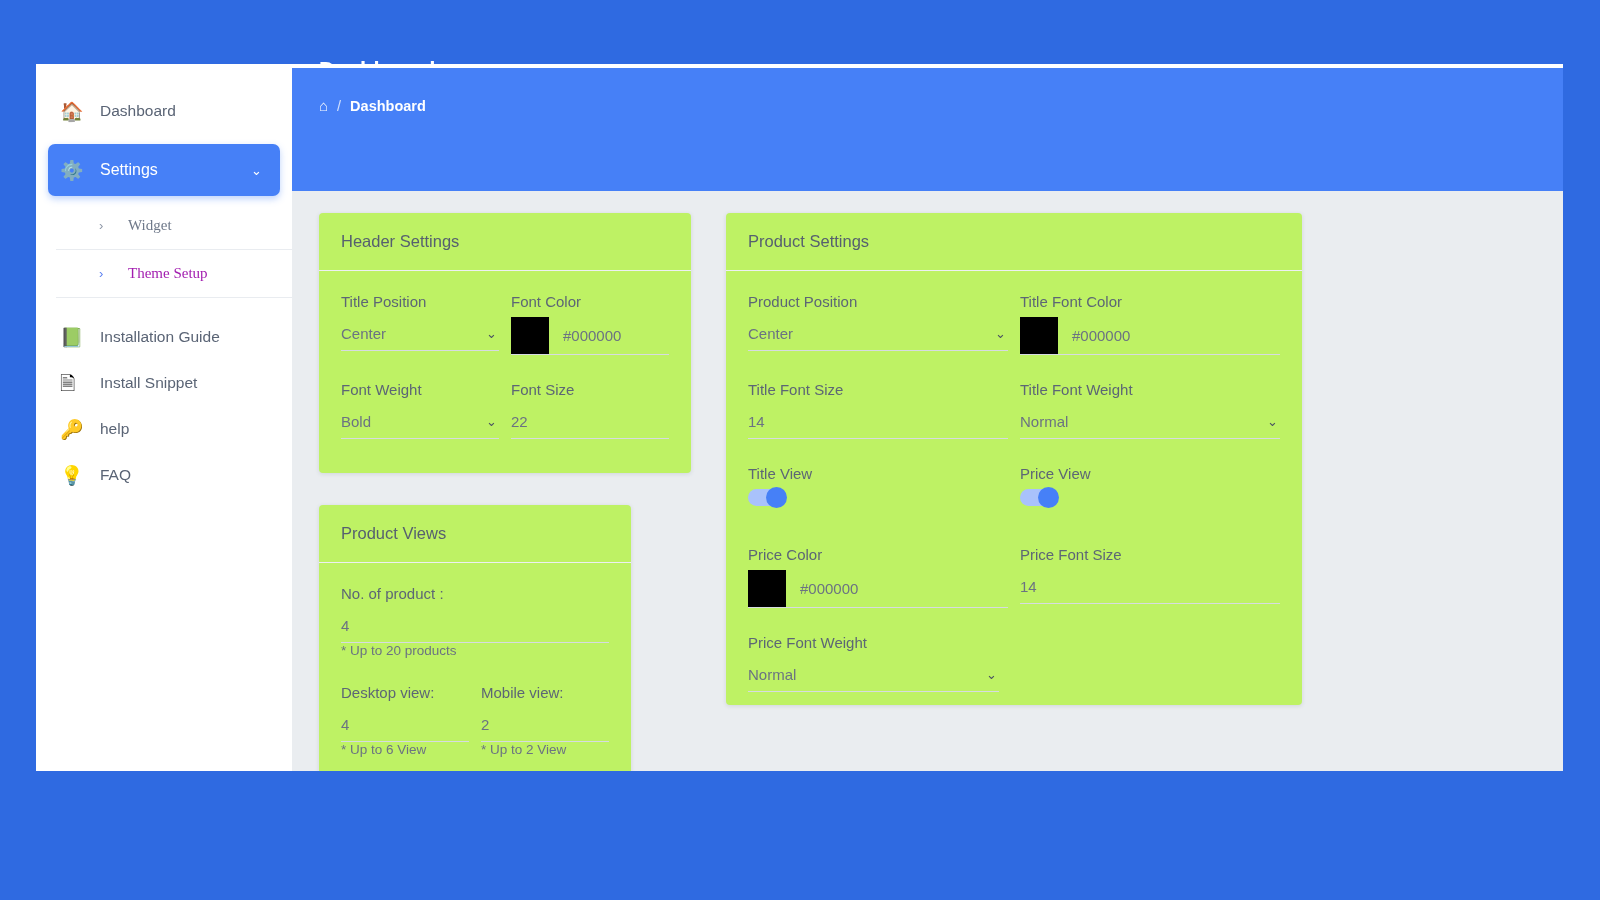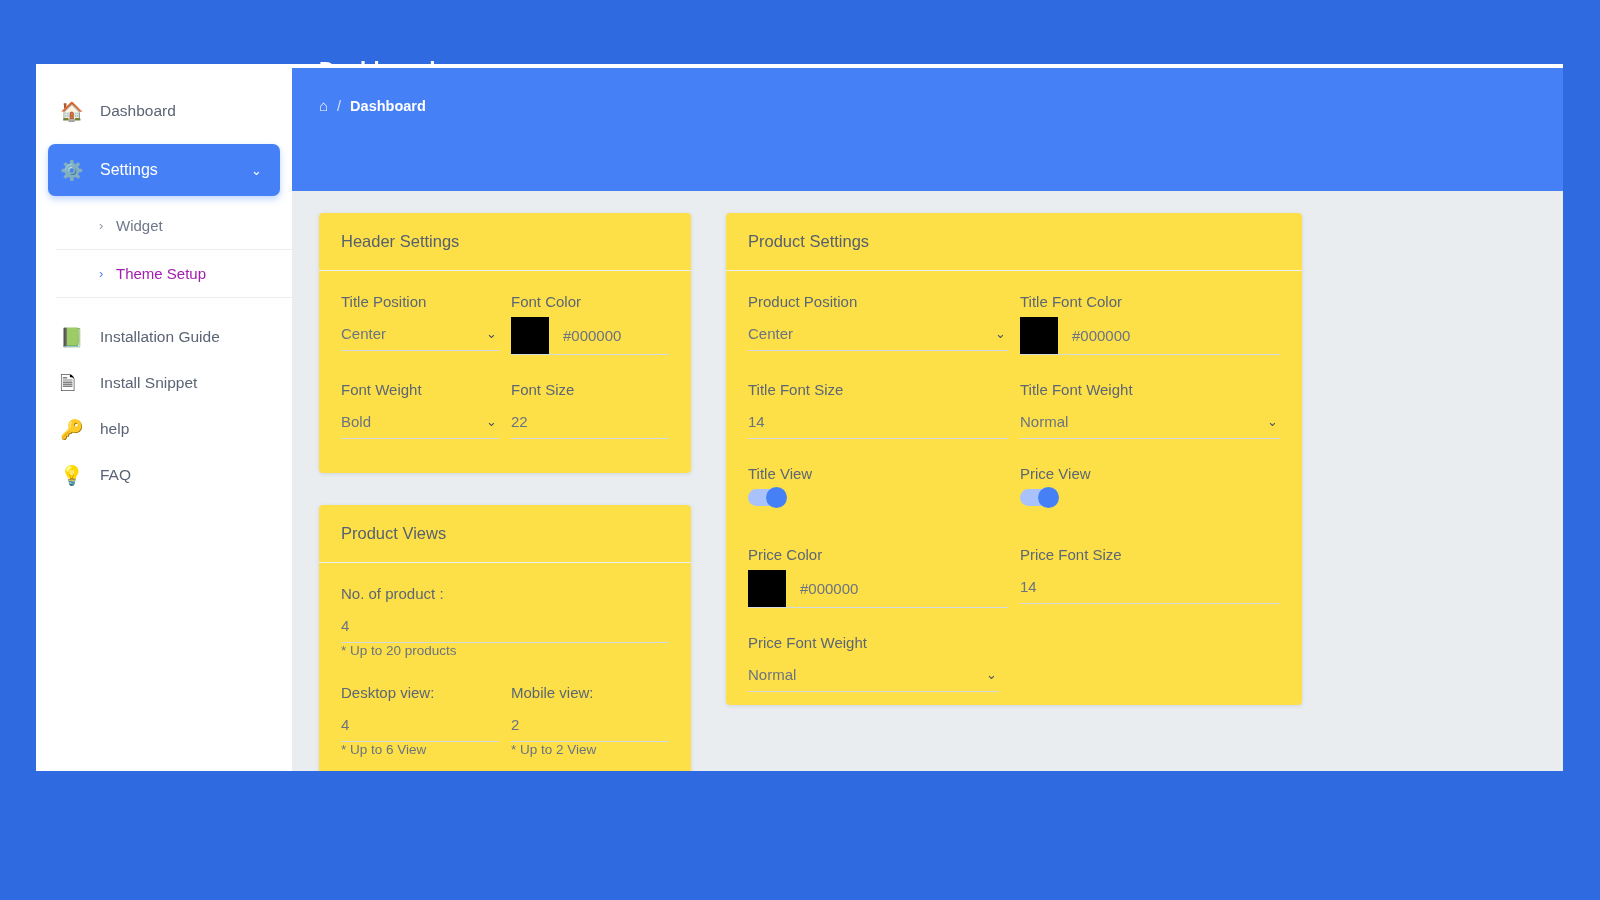--- a/index.html
+++ b/index.html
@@ -87,21 +87,21 @@
     font-size: 15px;
     color: #6e7889;
     cursor: pointer;
   }
   .sub-item .caret {
     position: absolute;
     left: 63px;
     font-size: 13px;
     color: #8d96a6;
   }
-  .sub-item .sub-label { margin-left: 18px; }
+  .sub-item .sub-label { margin-left: 30px; font-family: Liberation Serif, serif; }
   .sub-item.theme .sub-label { color: #a21caf; }
   .sub-item.theme .caret { color: #5a7ff0; }
   .divider {
     height: 1px;
     background: #e9ecf0;
     margin: 0 0 0 20px;
   }
   .gap-16 { height: 16px; }
 
   
@@ -132,36 +132,36 @@
   #content {
     position: absolute;
     left: 0; top: 123px;
     width: 1271px; height: 580px;
     background: #eaedf0;
   }
 
   
   .card {
     position: absolute;
-    background: #fde047;
+    background: #bef264;
     border-radius: 4px;
     box-shadow: 0 1px 4px rgba(60,75,100,.14);
   }
   .card-head {
     height: 58px;
     display: flex;
     align-items: center;
     padding: 0 22px;
     border-bottom: 1px solid #edf0f3;
   }
   .card-title { font-size: 16.5px; color: #56606f; }
   .card-body { padding: 22px 22px 26px 22px; }
 
   #card-header-settings  { left: 27px;  top: 22px;  width: 372px; height: 260px; }
-  #card-product-views    { left: 27px;  top: 314px; width: 372px; height: 315px; }
+  #card-product-views    { left: 27px;  top: 314px; width: 312px; height: 315px; }
   #card-product-settings { left: 434px; top: 22px;  width: 576px; height: 492px; }
 
   
   .frow {
     display: flex;
     gap: 12px;
     margin-bottom: 6px;
   }
   .fcol { flex: 1 1 0; min-width: 0; }
   .fcol.solo { flex: 0 0 calc(50% - 15px); }

